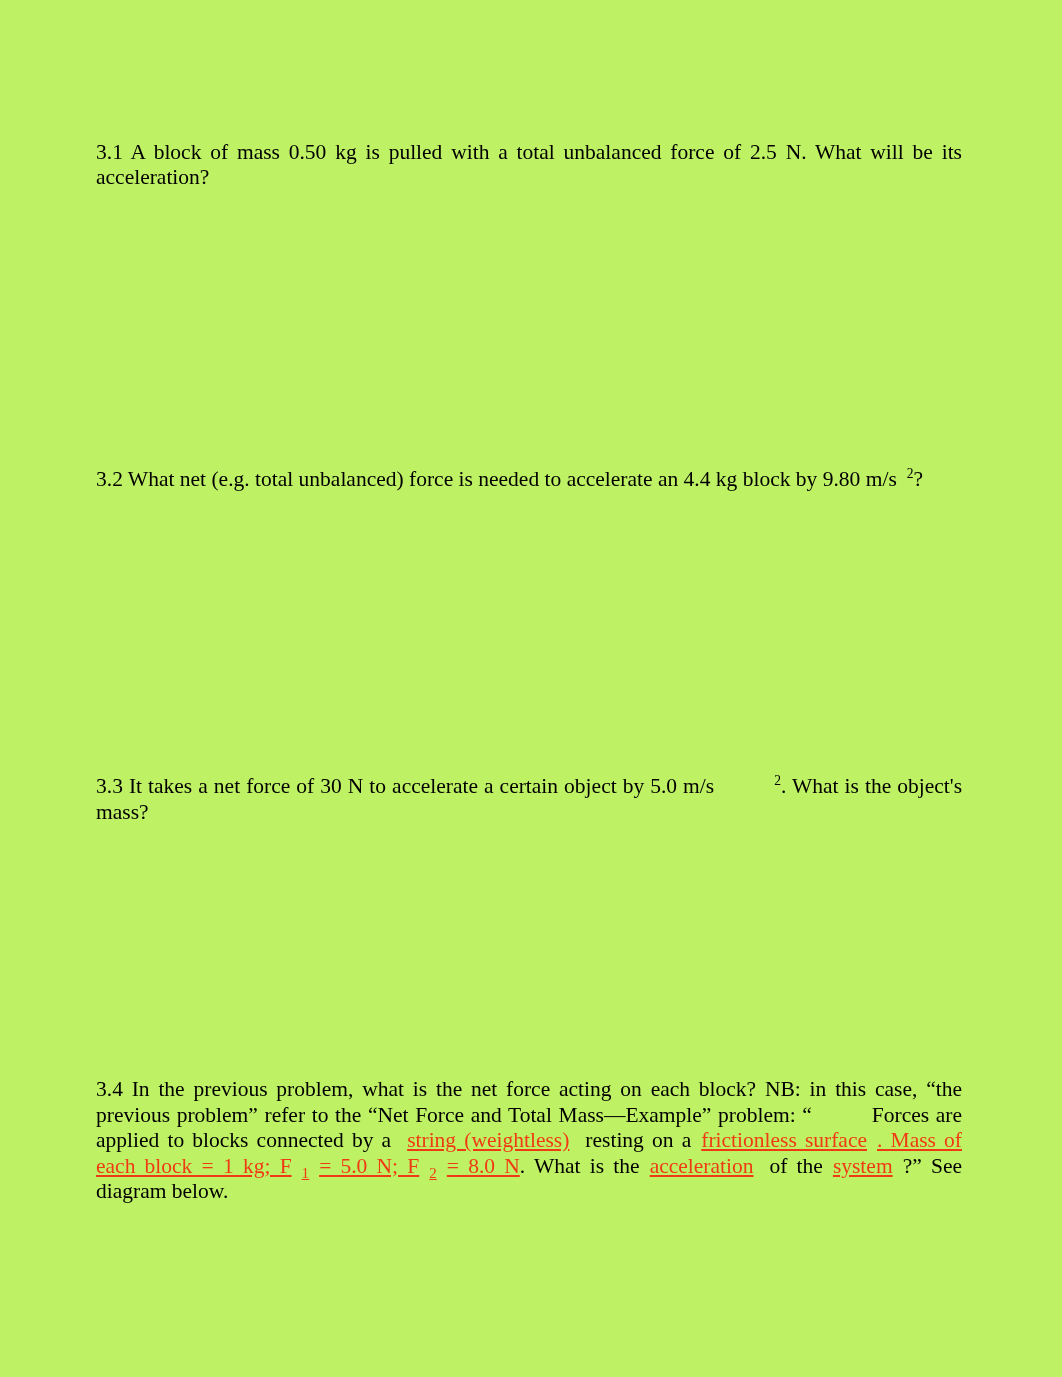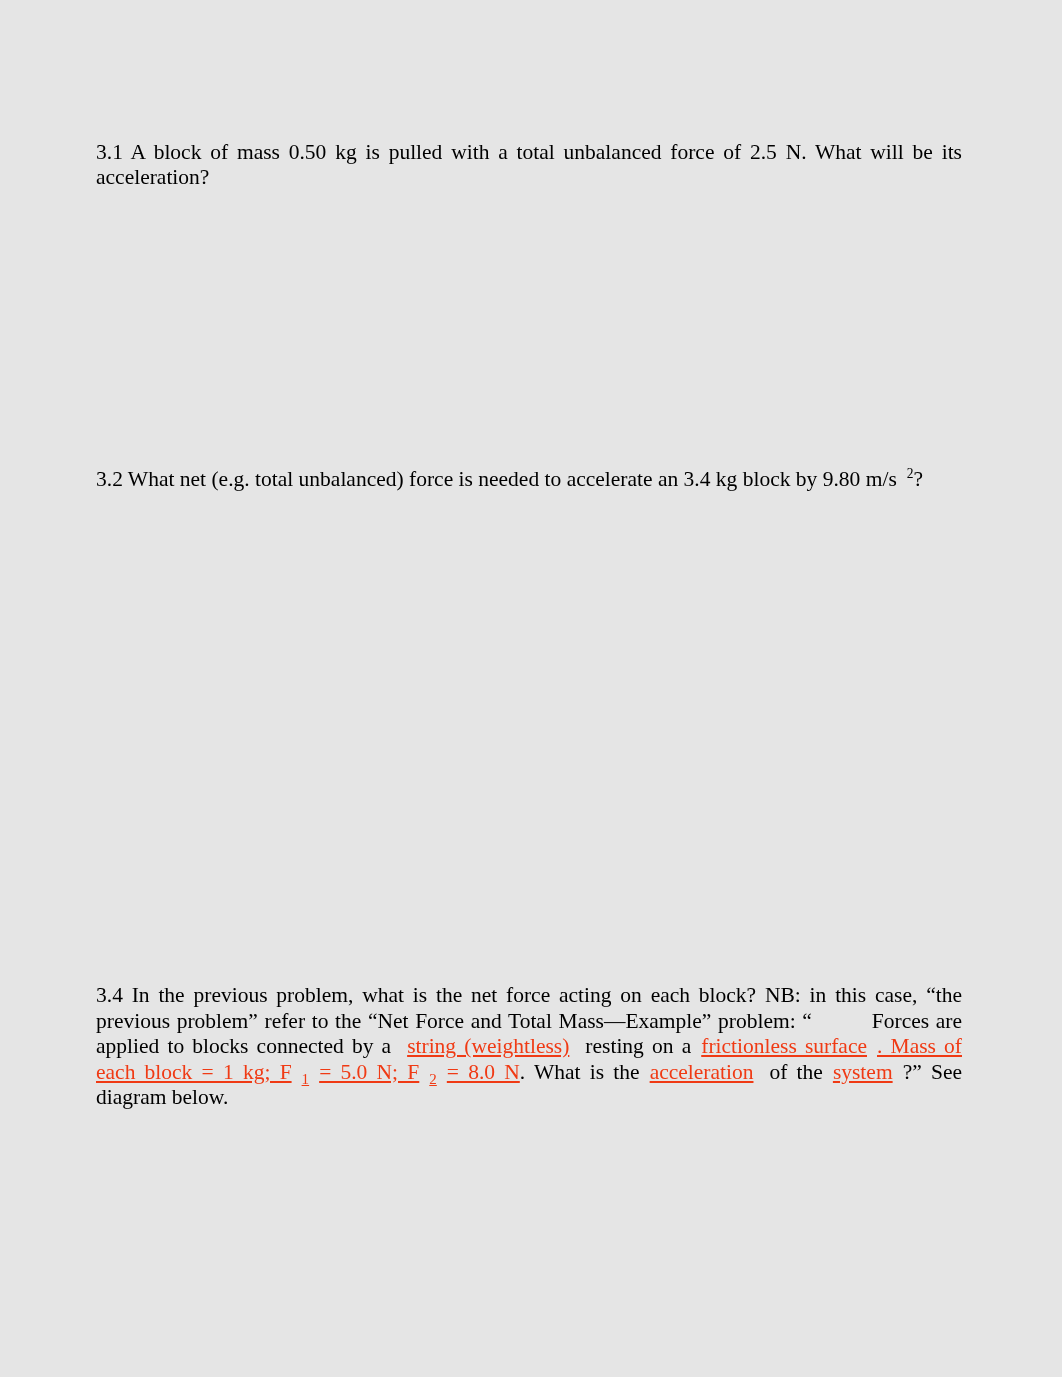--- a/index.html
+++ b/index.html
@@ -14,21 +14,21 @@
     color: #000000;
     position: relative;
     overflow: hidden;
   }
   .page {
     position: absolute;
     left: 0;
     top: 0;
     width: 1062px;
     height: 1377px;
-    background: #e5e5e5;
+    background: #bef264;
   }
   .content {
     position: absolute;
     left: 96px;
     top: 118px;
     width: 866px;
   }
   .qblock {
     font-size: 21.5px;
     line-height: 25.5px;
@@ -62,24 +62,25 @@
 </head>
 <body>
 
 <div class="page">
   <div class="content">
 
     <p class="qblock">3.1 A block of mass 0.50 kg is pulled with a total unbalanced force of 2.5 N. What will be its acceleration?</p>
 
     <div class="spacer-q1"></div>
 
-    <p class="qblock"><span>3.2 What net (e.g. total unbalanced) force is needed to accelerate an 3.4 kg block by 9.80 m/s</span><span class="nowrapseg"><span class="gapsm"></span><sup class="exp">2</sup><span>?</span></span></p>
+    <p class="qblock"><span>3.2 What net (e.g. total unbalanced) force is needed to accelerate an 4.4 kg block by 9.80 m/s</span><span class="nowrapseg"><span class="gapsm"></span><sup class="exp">2</sup><span>?</span></span></p>
 
     <div class="spacer-q2"></div>
 
+    <p class="qblock"><span>3.3 It takes a net force of 30 N to accelerate a certain object by 5.0 m/s</span><span class="gaplg"></span><sup class="exp">2</sup><span>. What is the object's mass?</span></p>
 
     <div class="spacer-q3"></div>
 
     <p class="qblock"><span>3.4 In the previous problem, what is the net force acting on each block? NB: in this case, “the previous problem” refer to the “Net Force and Total Mass—Example” problem: “</span><span class="gaplg"></span><span>Forces are applied to blocks connected by a</span><span class="gapmd"></span><span class="red">string (weightless)</span><span class="gapmd"></span><span>resting on a</span><span class="gapsm"></span><span class="red">frictionless surface</span><span class="gapsm"></span><span class="red">. Mass of each block = 1 kg; F</span><span class="nowrapseg"><span class="gapsm"></span><sub class="idx red">1</sub><span class="gapsm"></span><span class="red">= 5.0 N; F</span><span class="gapsm"></span><sub class="idx red">2</sub><span class="gapsm"></span><span class="red">= 8.0 N</span></span><span>. What is the</span><span class="gapsm"></span><span class="red">acceleration</span><span class="gapmd"></span><span>of the</span><span class="gapsm"></span><span class="red">system</span><span class="gapsm"></span><span>?” See diagram below.</span></p>
 
     <div class="spacer-q4"></div>
 
   </div>
 </div>
 

